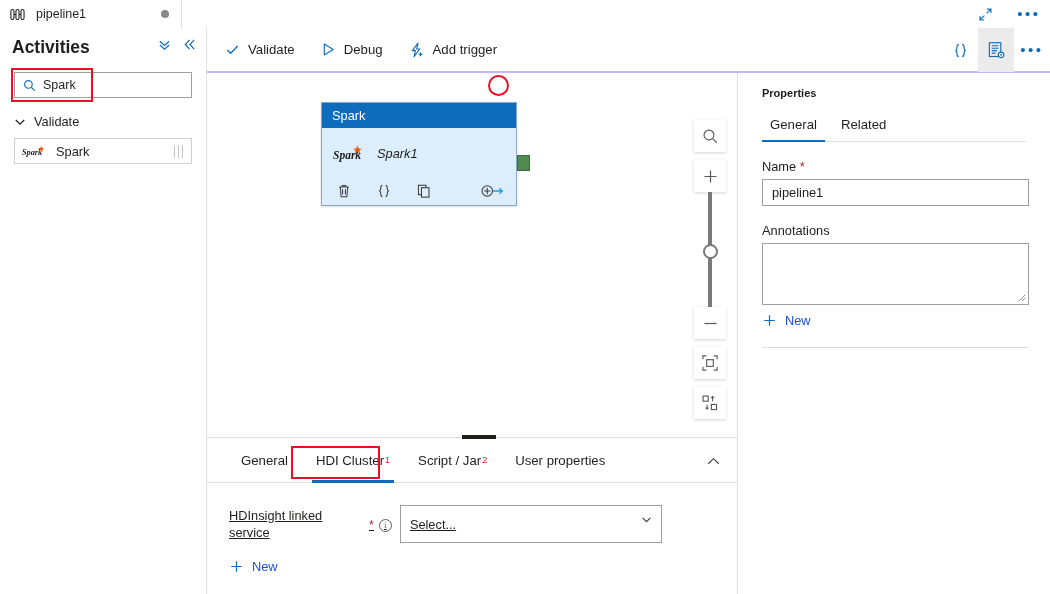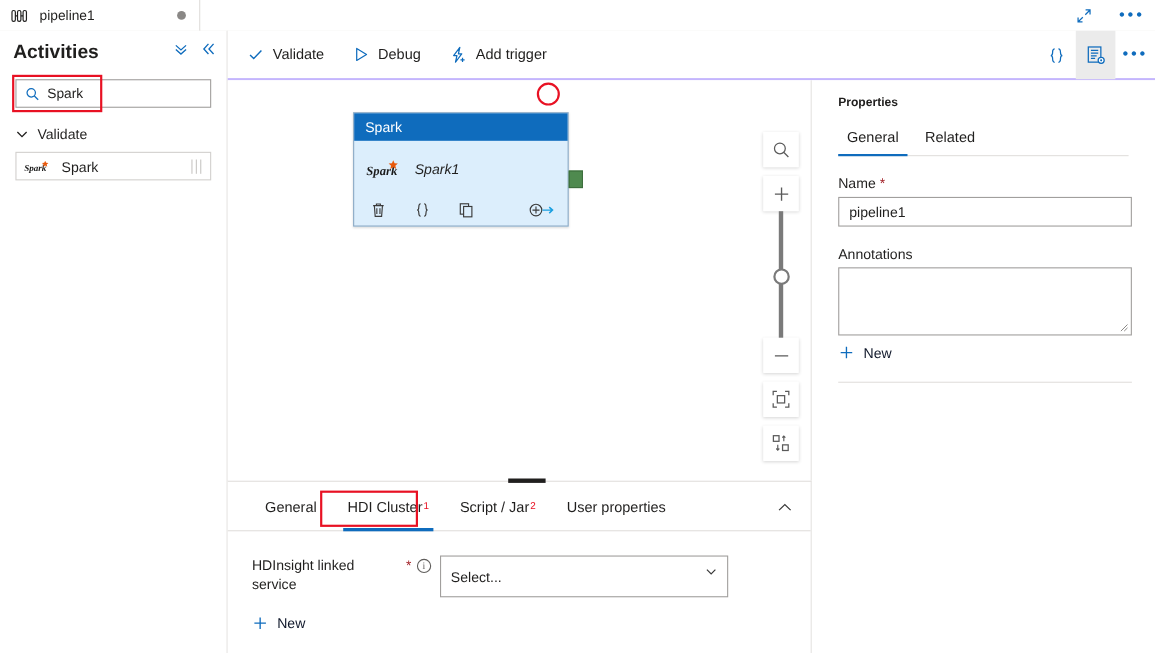--- a/index.html
+++ b/index.html
@@ -168,39 +168,39 @@
     height: 2.5px; background: #0f6cbd;
   }
   .sup { color: #e81123; font-size: 9px; vertical-align: super; margin-left: 1px; }
   .ann-box-tab {
     position: absolute; left: 84px; top: 8px; width: 89px; height: 33px;
     border: 2.5px solid #e81123; pointer-events: none;
   }
   .collapse-chev { position: absolute; right: 16px; top: 16px; }
 
   .bform { position: relative; padding: 22px 0 0 22px; }
-  .bform-row { display: flex; align-items: flex-start; }
+  .bform-row { display: flex; align-items: center; text-decoration: underline; }
   .bform-label {
     width: 118px; font-size: 12.8px; color: #201f1e; line-height: 17px;
   }
   .req-star { color: #a4262c; font-size: 12.5px; margin: 2px 5px 0 22px; }
   .info-i {
     width: 13px; height: 13px; border: 1px solid #605e5c; border-radius: 50%;
     font-size: 9px; line-height: 11px; text-align: center; color: #605e5c;
     margin: 3px 8px 0 0; font-family: "Liberation Serif", serif;
   }
   .select {
     width: 262px; height: 38px; border: 1px solid #a19f9d; background: #ffffff;
     display: flex; align-items: center; padding: 0 9px; position: relative;
   }
   .select .ph { font-size: 12.8px; color: #201f1e; }
   .select .chev { position: absolute; right: 9px; top: 8px; }
   .newlink {
     display: flex; align-items: center; gap: 8px; margin-top: 16px;
-    font-size: 12.8px; color: #0f172a; text-align: right;
+    font-size: 12.8px; color: #1d4ed8; text-align: right;
   }
 
   
   .props {
     position: absolute; left: 738px; top: 73px; width: 312px; height: 521px;
     background: #ffffff; padding: 14px 24px 0 24px;
   }
   .props-title { font-size: 11px; font-weight: bold; color: #201f1e; }
   .ptabs {
     display: flex; gap: 8px; margin-top: 18px; border-bottom: 1px solid #e1dfdd;

